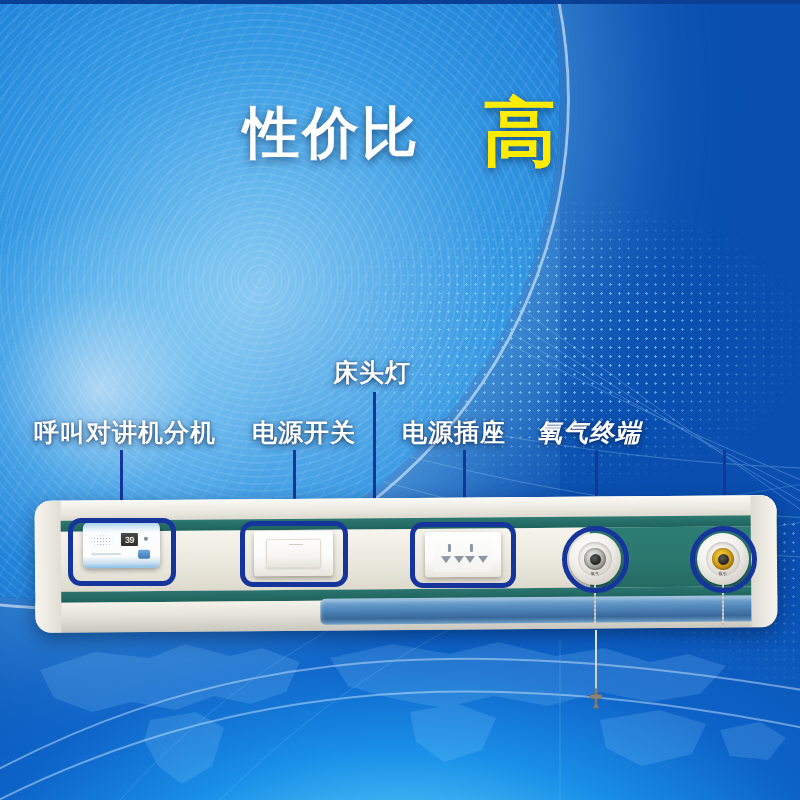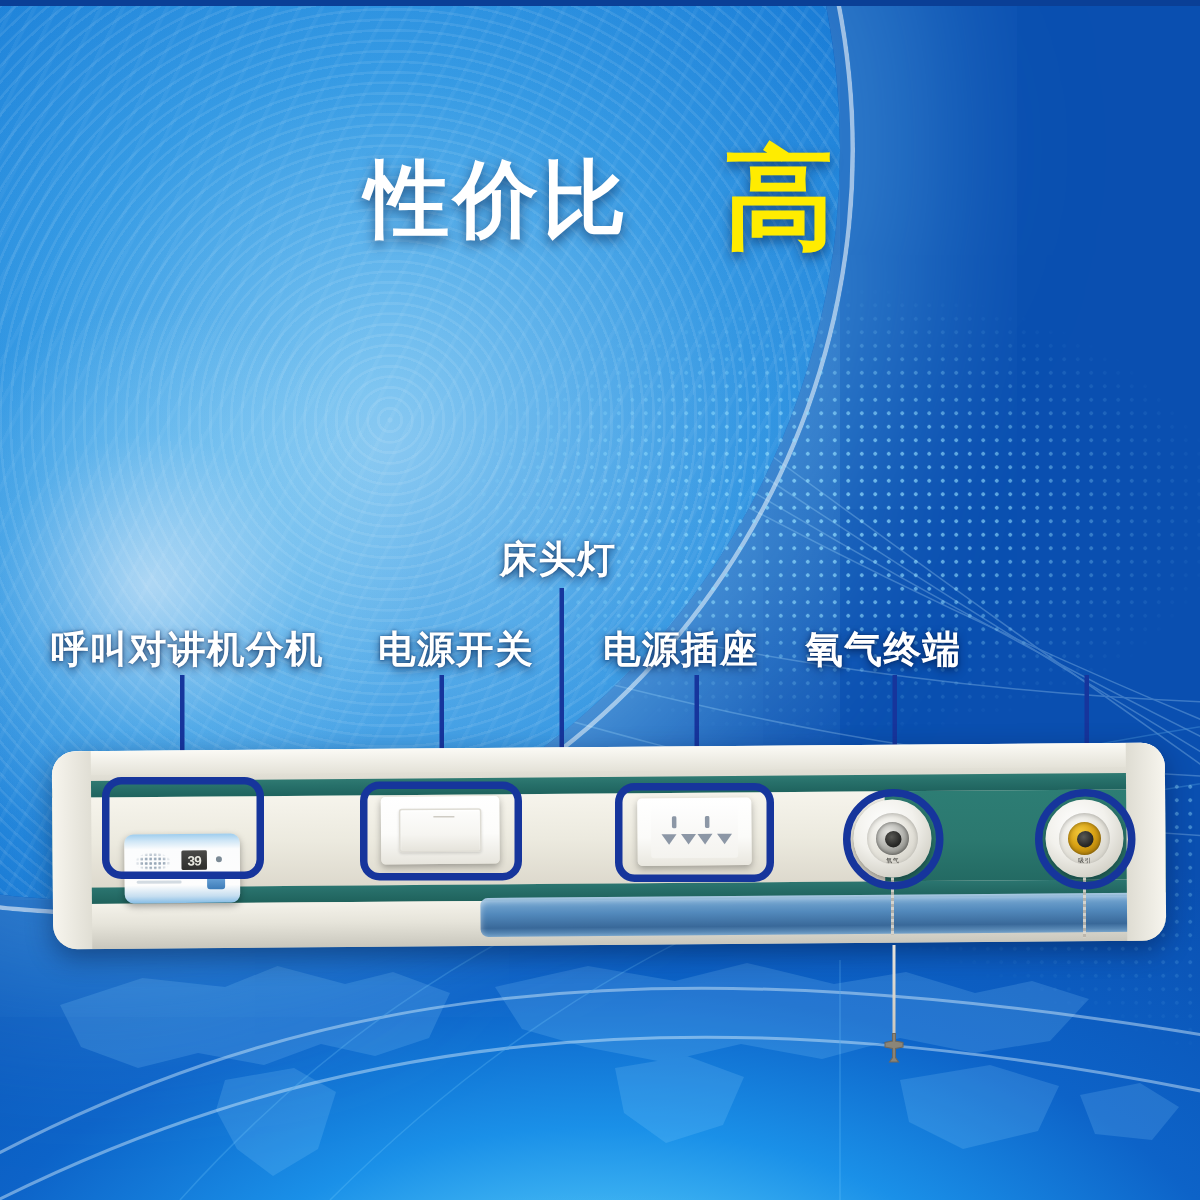--- a/index.html
+++ b/index.html
@@ -140,21 +140,21 @@
   .panel-cap-l, .panel-cap-r{
     position:absolute; top:0; width:26px; height:100%;
     background:linear-gradient(90deg,#f7f5ee,#e0ded4);
   }
   .panel-cap-l{ left:0; border-radius:16px 0 0 16px; }
   .panel-cap-r{ right:0; border-radius:0 16px 16px 0;
     background:linear-gradient(270deg,#f7f5ee,#dedcd2); }
 
   
   .intercom{
-    position:absolute; left:83px; top:556px; width:77px; height:46px;
+    position:absolute; left:83px; top:522px; width:77px; height:46px;
     border-radius:6px;
     background:linear-gradient(180deg,#9ecdee 0%,#cfe6f6 10%, #fbfcfd 22%, #fdfdfd 74%, #c6def0 90%, #86bde6 100%);
     box-shadow:0 2px 5px rgba(0,0,0,.35);
     transform:rotate(-0.45deg);
   }
   .ic-grille{
     position:absolute; left:7px; top:12px; width:24px; height:13px;
     background-image:radial-gradient(circle, rgba(120,140,160,.75) .8px, transparent 1px);
     background-size:3px 3px;
     -webkit-mask-image:radial-gradient(ellipse 50% 50% at 50% 50%, #000 60%, transparent 100%);
@@ -309,21 +309,21 @@
       <span class="w">性价比</span>
       <span class="y">高</span>
     </div>
   </div>
 
   <div class="callouts">
     <div class="callout" style="left:10px;  top:416px;margin-left:24px;">呼叫对讲机分机</div>
     <div class="callout" style="left:232px; top:416px;margin-left:20px;">电源开关</div>
     <div class="callout" style="left:333px; top:356px;">床头灯</div>
     <div class="callout" style="left:402px; top:416px;">电源插座</div>
-    <div class="callout" style="left:537px; top:416px;">氧气终端</div>
+    <div class="callout" style="left:537px; top:416px;font-style:italic;">氧气终端</div>
 
     <div class="leader" style="left:120px; top:450px; height:78px;"></div>
     <div class="leader" style="left:293px; top:450px; height:82px;"></div>
     <div class="leader" style="left:373px; top:392px; height:221px;"></div>
     <div class="leader" style="left:463px; top:450px; height:84px;"></div>
     <div class="leader" style="left:595px; top:450px; height:95px;"></div>
     <div class="leader" style="left:723px; top:450px; height:95px;"></div>
   </div>
 
   <div class="panel">

